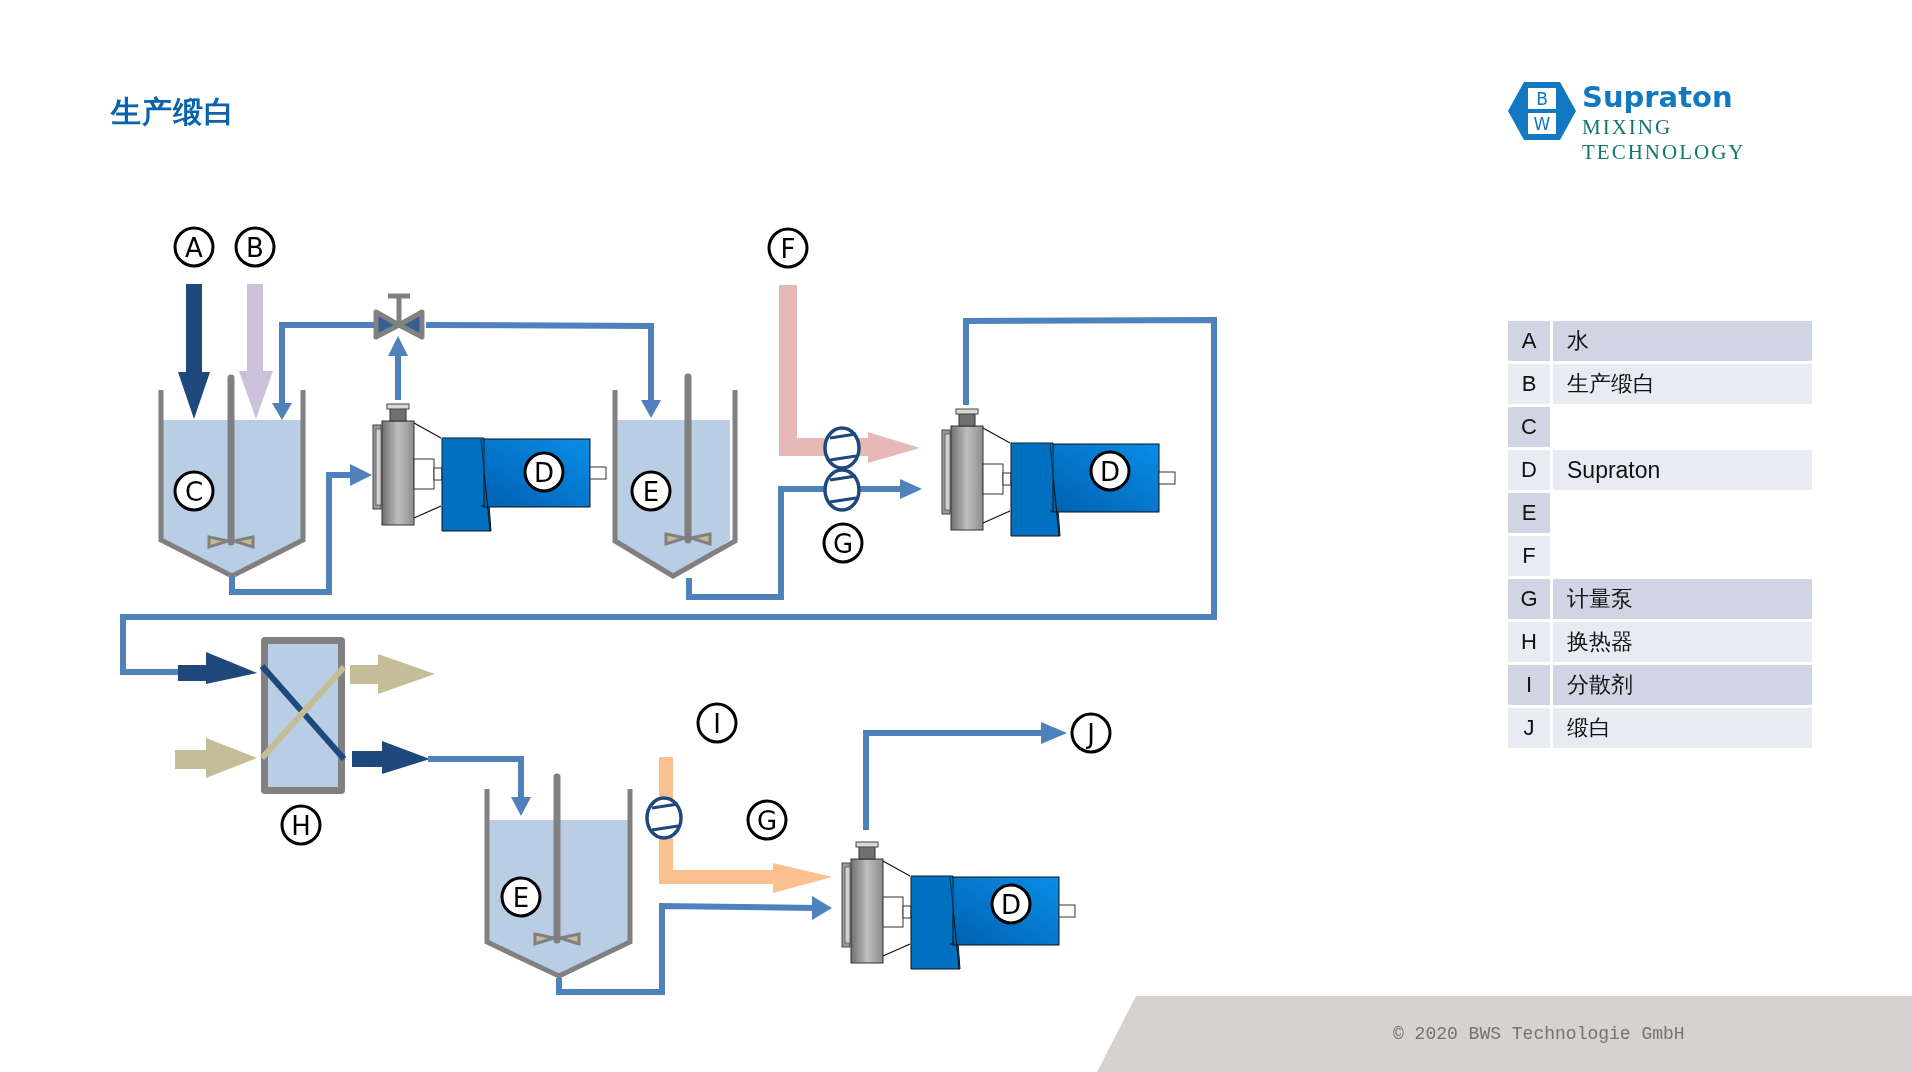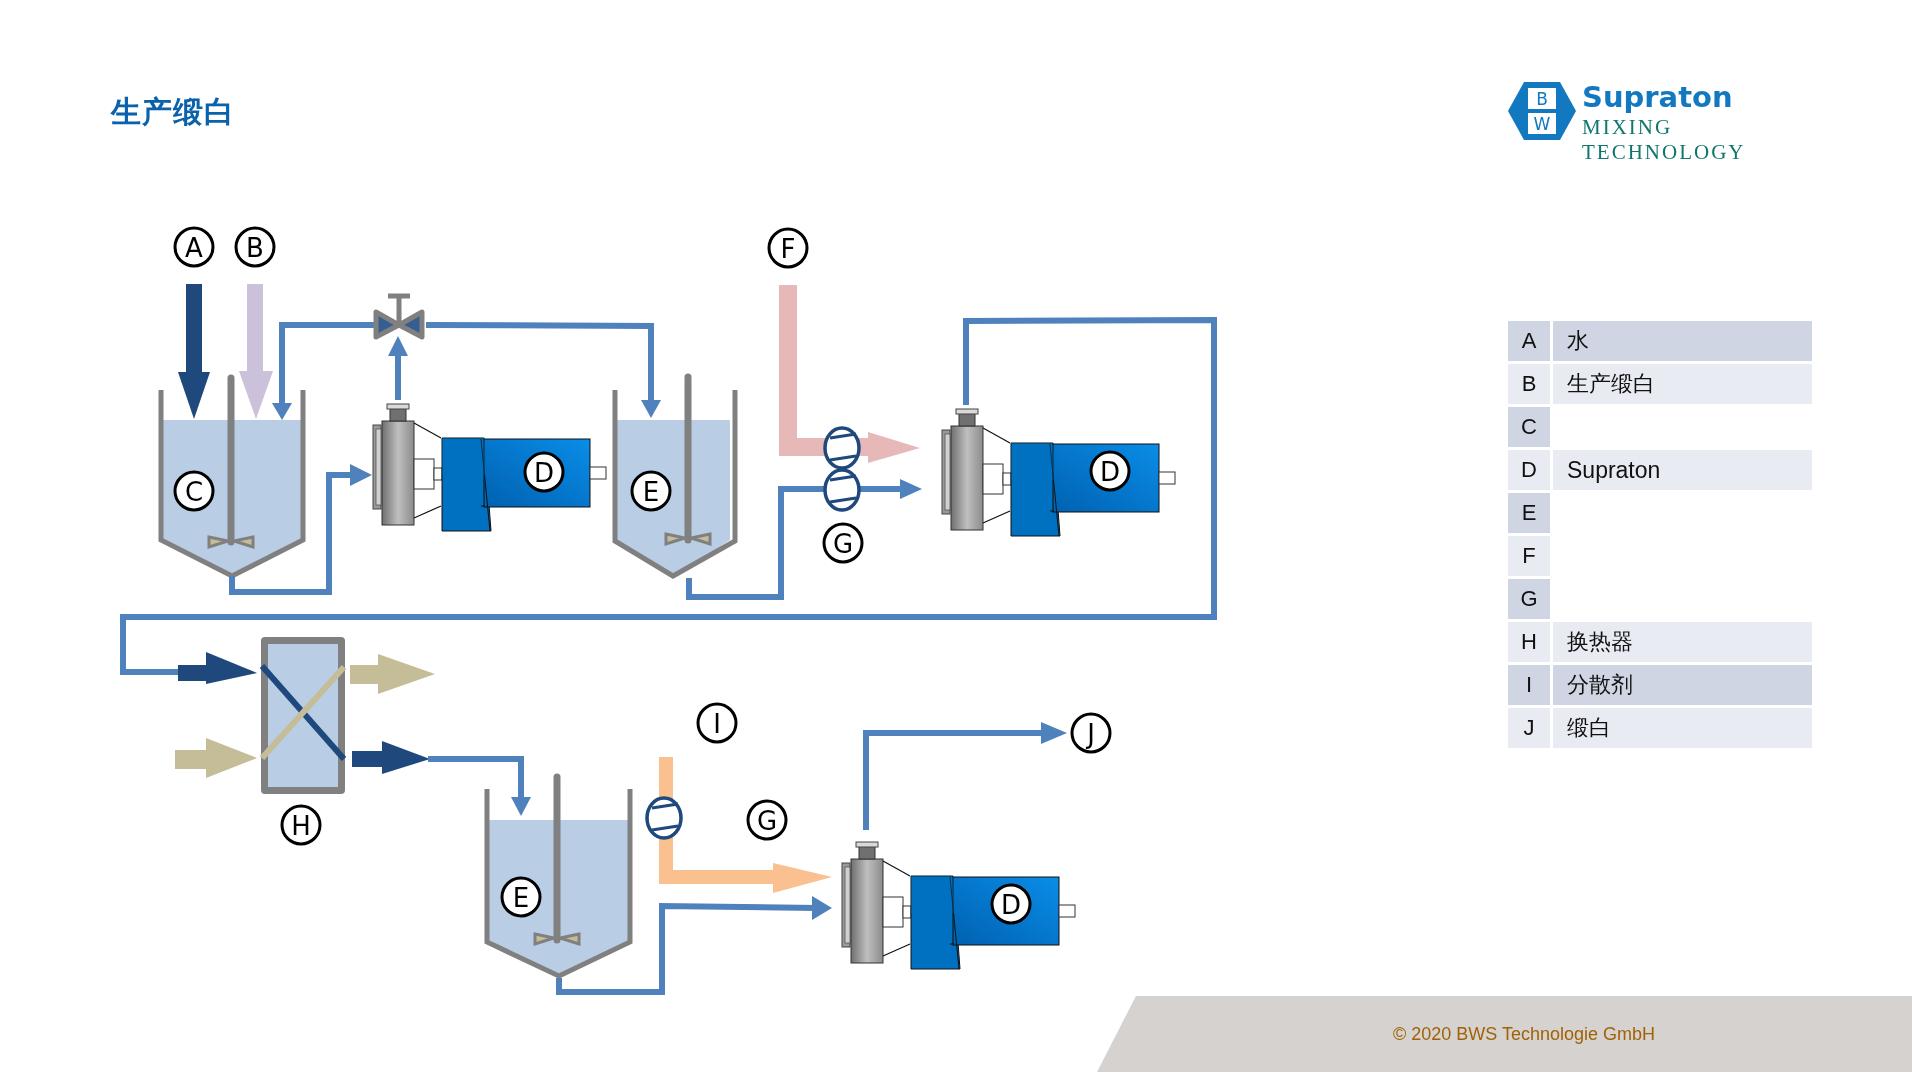--- a/index.html
+++ b/index.html
@@ -9,21 +9,21 @@
   .logo-text { position:absolute; left:76px; top:4px; }
   .logo-name { font-size:29px; font-weight:bold; color:#1278c0; font-family:"DejaVu Sans", sans-serif; line-height:30px; }
   .logo-sub { font-size:21px; color:#0f766e; letter-spacing:2px; font-family:Liberation Serif, serif; margin-top:3px; }
   .legend { position:absolute; left:1508px; top:321px; width:304px; border-collapse:separate; border-spacing:0 3px; }
   .legend-row { display:flex; height:40px; margin-bottom:3px; }
   .legend-key { width:42px; display:flex; align-items:center; justify-content:center; font-size:22px; color:#111; margin-right:3px; }
   .legend-val { flex:1; display:flex; align-items:center; padding-left:14px; font-size:22px; color:#111; font-family:"DejaVu Sans", sans-serif; }
   .row-dark .legend-key, .row-dark .legend-val { background:#cfd5e3; }
   .row-light .legend-key, .row-light .legend-val { background:#e8ebf2; }
   .legend-val.latin { font-family:"Liberation Sans", sans-serif; font-size:23px; }
-  .footer-text { position:absolute; left:1393px; top:1024px; font-size:18px; color:#a16207; }
+  .footer-text { position:absolute; left:1393px; top:1024px; font-size:18px; color:#737373;font-family:Liberation Mono, monospace; }
   svg.diagram { position:absolute; left:0; top:0; }
   .lbl { font-family:"DejaVu Sans", sans-serif; font-size:26px; fill:#000; text-anchor:middle; dominant-baseline:central; }
 </style>
 </head>
 <body>
 
 <div class="title">生产缎白</div>
 
 <div class="logo">
   <svg width="72" height="66" viewBox="0 0 72 66">
@@ -294,20 +294,21 @@
     <div class="legend-val latin">Supraton</div>
   </div>
   <div class="legend-row row-dark">
     <div class="legend-key">E</div>
   </div>
   <div class="legend-row row-light">
     <div class="legend-key">F</div>
   </div>
   <div class="legend-row row-dark">
     <div class="legend-key">G</div>
+    <div class="legend-val">计量泵</div>
   </div>
   <div class="legend-row row-light">
     <div class="legend-key">H</div>
     <div class="legend-val">换热器</div>
   </div>
   <div class="legend-row row-dark">
     <div class="legend-key">I</div>
     <div class="legend-val">分散剂</div>
   </div>
   <div class="legend-row row-light">

